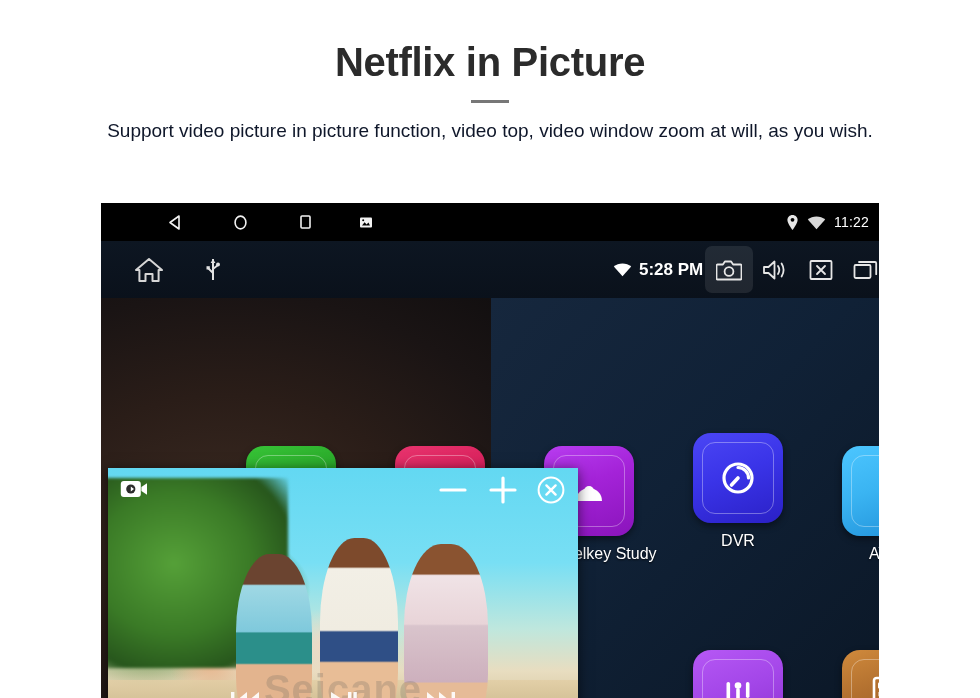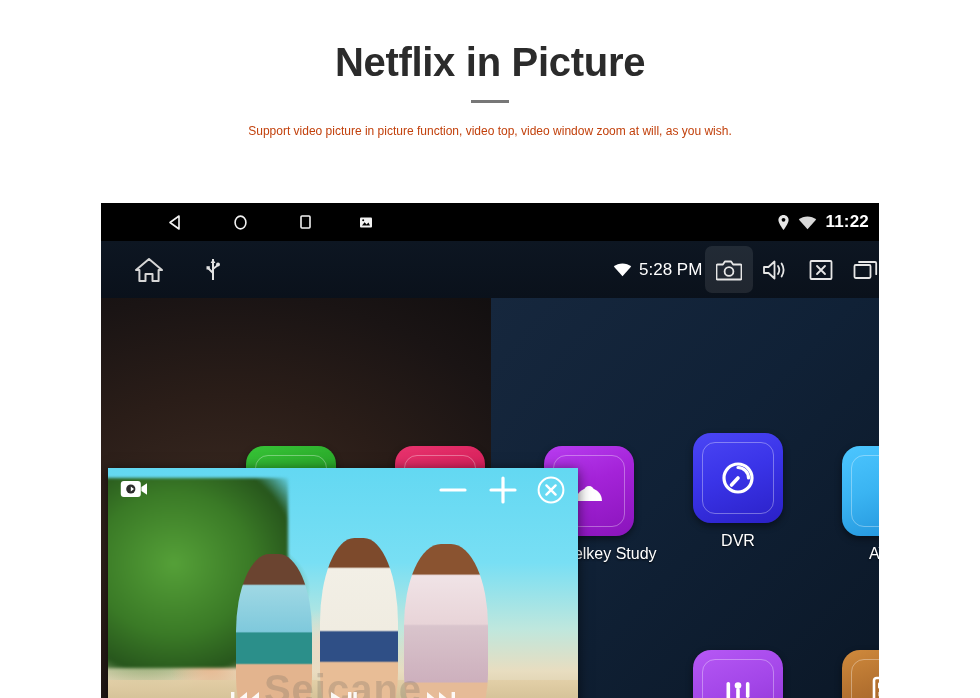--- a/index.html
+++ b/index.html
@@ -40,22 +40,22 @@
     width: 38px;
     height: 3px;
     background: #777777;
   }
   .promo-sub {
     position: absolute;
     top: 116px;
     left: 50px;
     width: 880px;
     text-align: center;
-    font-size: 12px;
-    color: #c2410c;
+    font-size: 19px;
+    color: #0f172a;
     line-height: 30px;
   }
 
   
   #device {
     position: absolute;
     left: 101px;
     top: 203px;
     width: 778px;
     height: 495px;
@@ -72,21 +72,21 @@
   }
   .sb-ic {
     position: absolute; top: 0; height: 38px;
     display: flex; align-items: center; justify-content: center;
   }
   .sb-right {
     position: absolute; right: 10px; top: 0; height: 38px;
     display: flex; align-items: center; gap: 8px;
   }
   .sb-time {
-    color: #ffffff; font-size: 17px; font-weight: bold;
+    color: #ffffff; font-size: 14px; font-weight: normal;
     letter-spacing: 0.2px;
   }
 
   
   .navbar {
     position: absolute;
     left: 0; top: 38px;
     width: 778px; height: 57px;
     background: linear-gradient(180deg, #0d1622 0%, #0a111b 100%);
   }
@@ -99,21 +99,21 @@
     background: rgba(255,255,255,0.09);
     border-radius: 7px;
     top: 5px; height: 47px;
   }
   .nav-time-wrap {
     position: absolute; top: 0; height: 57px;
     display: flex; align-items: center; gap: 7px;
     left: 512px;
   }
   .nav-time {
-    color: #ffffff; font-size: 17px; font-weight: normal;
+    color: #ffffff; font-size: 17px; font-weight: bold;
   }
 
   
   .desktop {
     position: absolute;
     left: 0; top: 95px;
     width: 778px; height: 400px;
     background:
       radial-gradient(ellipse 420px 300px at 16% 58%, #3c2b22 0%, #2a1d18 45%, #1a1414 78%, #120f10 100%),
       linear-gradient(110deg, #241a16 0%, #1d1a1f 38%, #14243a 68%, #0e1c2e 100%);

